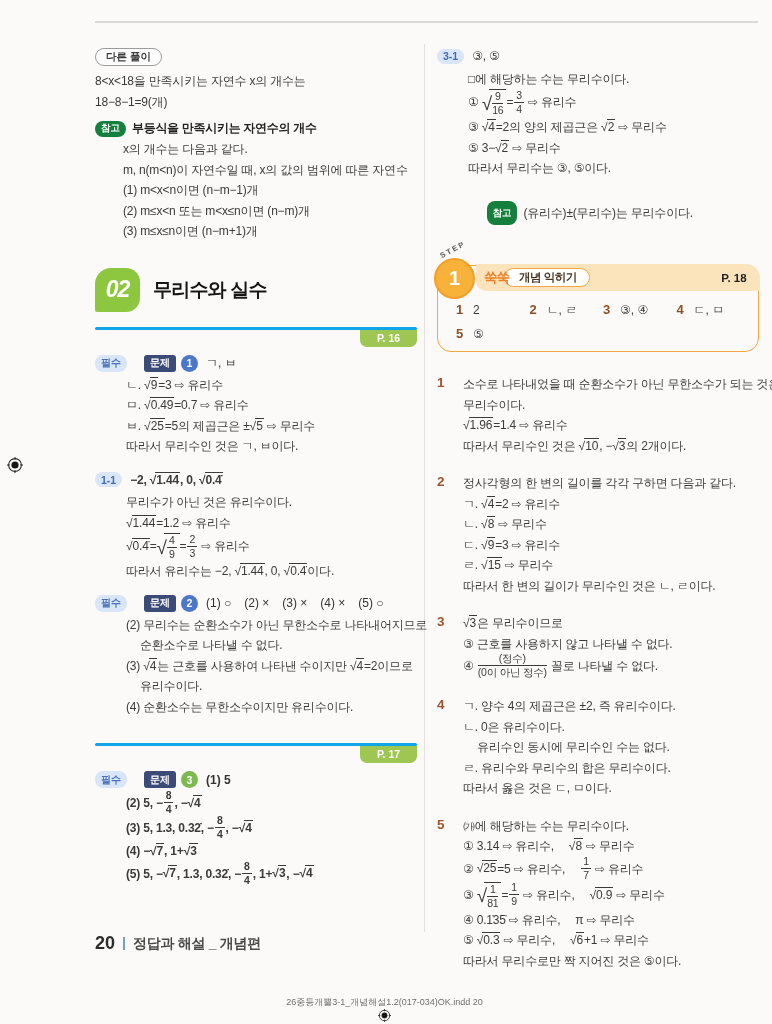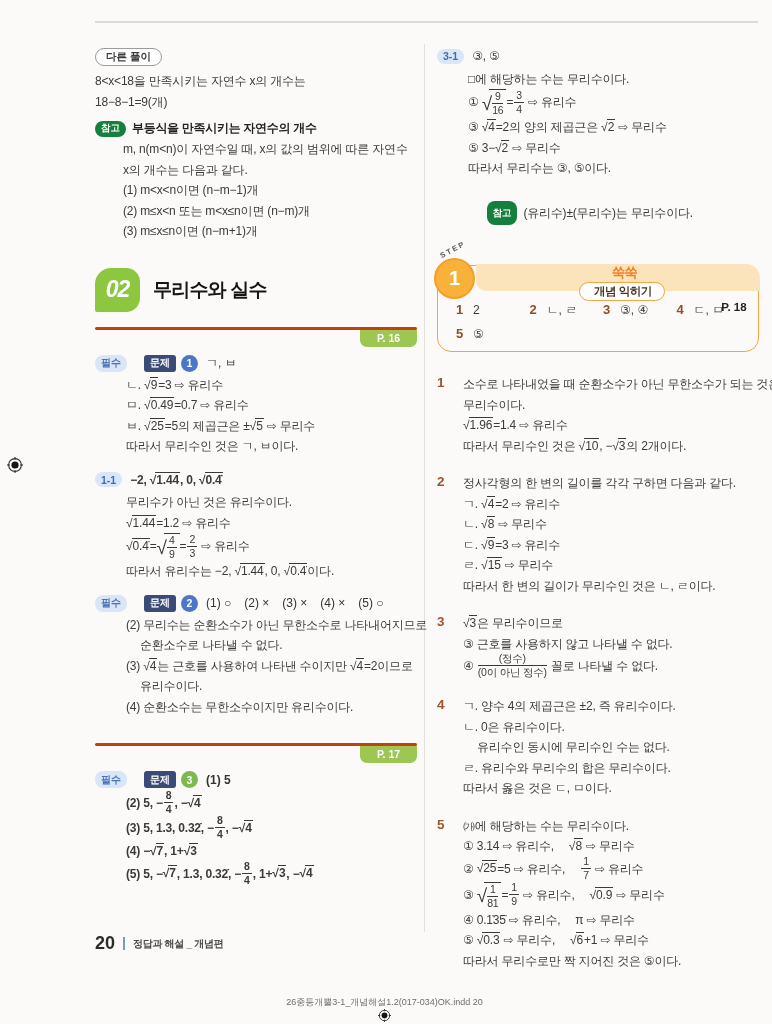--- a/index.html
+++ b/index.html
@@ -19,21 +19,21 @@
               font-size:9.5px;font-weight:bold;padding:1.5px 6px;margin-right:6px;vertical-align:1px;}
   .note-title{font-weight:bold;font-size:12px;color:#222;letter-spacing:-0.3px;}
   .note-body{padding-left:28px;margin-top:2px;margin-bottom:14px;}
   
   .sec{display:flex;align-items:center;gap:13px;margin:26px 0 0 0;}
   .sec-badge{width:45px;height:44px;background:#8dc63f;border-radius:16px 14px 14px 2px;
              color:#fff;font-weight:bold;font-style:italic;font-size:23px;
              display:flex;align-items:center;justify-content:center;letter-spacing:-1px;}
   .sec-title{font-size:19px;font-weight:bold;color:#161616;letter-spacing:-0.8px;}
   
-  .pdiv{position:relative;height:3px;background:#c2410c;border-radius:2px;margin:15px 0 25px 0;}
+  .pdiv{position:relative;height:3px;background:#0ea5e9;border-radius:2px;margin:15px 0 25px 0;}
   .ptab{position:absolute;right:0;top:3px;width:57px;height:17px;background:#9dc653;color:#fff;
         font-size:10.5px;font-weight:bold;text-align:center;line-height:17px;border-radius:0 0 7px 7px;}
   
   .phead{display:flex;align-items:center;margin-bottom:3px;}
   .b-pilsu{background:#d9e6f7;color:#4a72b8;font-size:10px;font-weight:bold;border-radius:8px;padding:1.5px 6px;}
   .b-munje{background:#3b4a77;color:#fff;font-size:10px;font-weight:bold;border-radius:3px;padding:1.5px 6px;margin-left:17px;}
   .b-circle{width:17px;height:17px;border-radius:50%;color:#fff;font-size:10.5px;font-weight:bold;
             display:flex;align-items:center;justify-content:center;margin-left:5px;flex:none;}
   .blue{background:#4a77c9;} .greenc{background:#7cb94e;}
   .phead-answer{font-size:12px;margin-left:8px;white-space:pre;}
@@ -55,38 +55,38 @@
   .sqrtf .rbar{border-top:1.2px solid #3a3a3a;padding:2px 2px 0 2px;display:inline-flex;align-items:center;}
   
   .stepbox{position:relative;border:1.6px solid #f2a643;border-radius:14px;margin:20px 0 22px 0;
            padding:36px 8px 10px 12px;}
   .step-circle{position:absolute;top:-8px;left:-4px;width:37px;height:37px;border-radius:50%;
                background:#f8b23a;border:2px solid #f49f2a;color:#fff;font-size:20px;font-weight:bold;
                display:flex;align-items:center;justify-content:center;}
   .step-word{position:absolute;top:-21px;left:1px;font-size:7.5px;font-weight:bold;color:#555;
              transform:rotate(-28deg);letter-spacing:2px;}
   .step-band{position:absolute;top:-1.6px;left:38px;right:-1.6px;height:27px;background:#fbe4bc;
-             border-radius:0 14px 0 10px;display:flex;align-items:center;padding-left:8px;flex-direction:column;}
+             border-radius:0 14px 0 10px;display:flex;align-items:center;padding-left:8px;}
   .step-ssuk{color:#f07f28;font-weight:bold;font-size:13.5px;letter-spacing:-1px;z-index:2;margin-right:-5px;}
   .step-pill{background:#fff;border:1.5px solid #f2a643;border-radius:11px;padding:1px 12px 1px 14px;
              font-weight:bold;color:#4a3421;font-size:11.5px;letter-spacing:-0.5px;}
   .step-page{margin-left:auto;margin-right:13px;font-weight:bold;font-size:11.5px;color:#222;}
   .step-answers{display:flex;flex-wrap:wrap;row-gap:7px;padding-left:6px;}
   .step-item{width:25%;display:flex;align-items:baseline;}
   .ans-no{color:#8d4f26;font-weight:bold;font-size:13px;width:17px;flex:none;}
   .ans-val{font-size:12px;color:#3a3a3a;white-space:pre;}
   
   .rprob{display:flex;margin-bottom:17px;}
   .rnum{width:26px;font-weight:bold;font-size:13.5px;color:#a0522d;flex:none;padding-top:1px;}
   .rbody{flex:1;}
   
   .pagefoot{position:absolute;left:95px;top:933px;display:flex;align-items:center;}
   .pf-num{font-size:18px;font-weight:bold;color:#2b2b2b;}
   .pf-bar{width:2px;height:13px;background:#6fa3b5;margin:0 8px;}
-  .pf-label{font-size:10px;font-weight:bold;color:#4a4a4a;letter-spacing:-0.3px;}
+  .pf-label{font-size:14px;font-weight:bold;color:#4a4a4a;letter-spacing:-0.3px;}
   .printfoot{position:absolute;left:45px;right:48px;top:996px;display:flex;align-items:center;
              font-size:9px;color:#6e6e6e;flex-direction:column;}
   .print-left{flex:1;}
   .print-right{flex:1;text-align:center;}
   .reg-center{flex:none;}
   .reg-left{position:absolute;left:7px;top:457px;}
 </style>
 </head>
 <body>
 
@@ -97,22 +97,22 @@
 
   <div class="alt-badge">다른 풀이</div>
   <div class="line">8&lt;x&lt;18을 만족시키는 자연수 x의 개수는</div>
   <div class="line">18−8−1=9(개)</div>
 
   <div class="note" style="margin-top:6px;">
     <div class="note-head">
       <span class="note-badge">참고</span><span class="note-title">부등식을 만족시키는 자연수의 개수</span>
     </div>
     <div class="note-body">
+      <div class="line">x의 개수는 다음과 같다.</div>
       <div class="line">m, n(m&lt;n)이 자연수일 때, x의 값의 범위에 따른 자연수</div>
-      <div class="line">x의 개수는 다음과 같다.</div>
       <div class="line">(1) m&lt;x&lt;n이면 (n−m−1)개</div>
       <div class="line">(2) m≤x&lt;n 또는 m&lt;x≤n이면 (n−m)개</div>
       <div class="line">(3) m≤x≤n이면 (n−m+1)개</div>
     </div>
   </div>
 
   <div class="sec">
     <div class="sec-badge">02</div>
     <div class="sec-title">무리수와 실수</div>
   </div>

